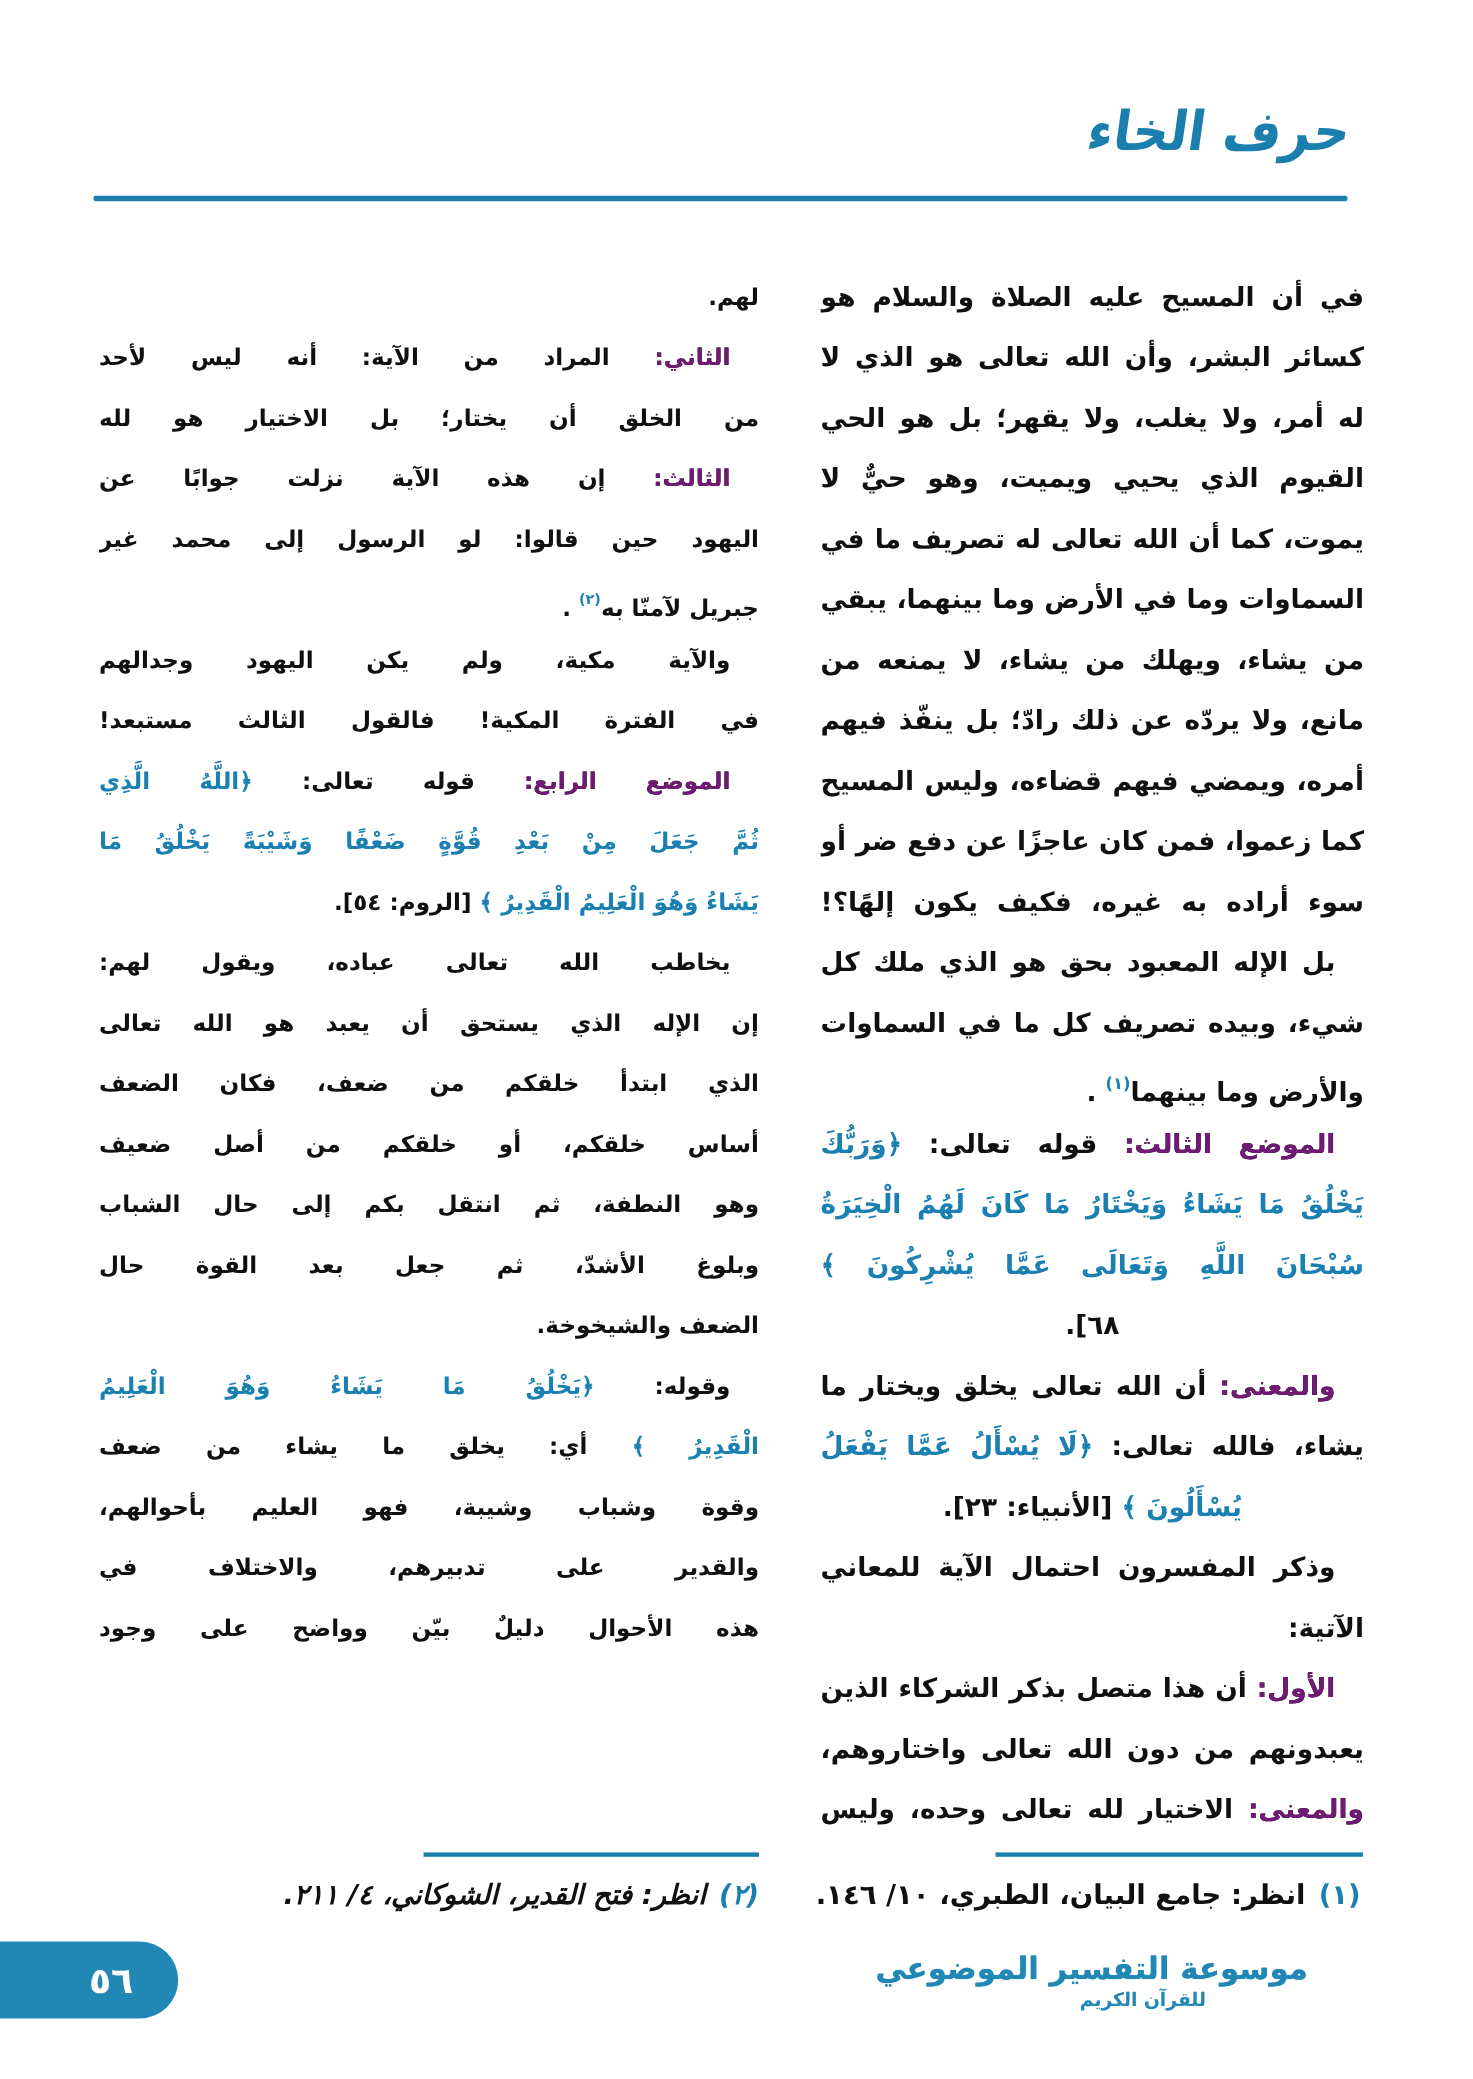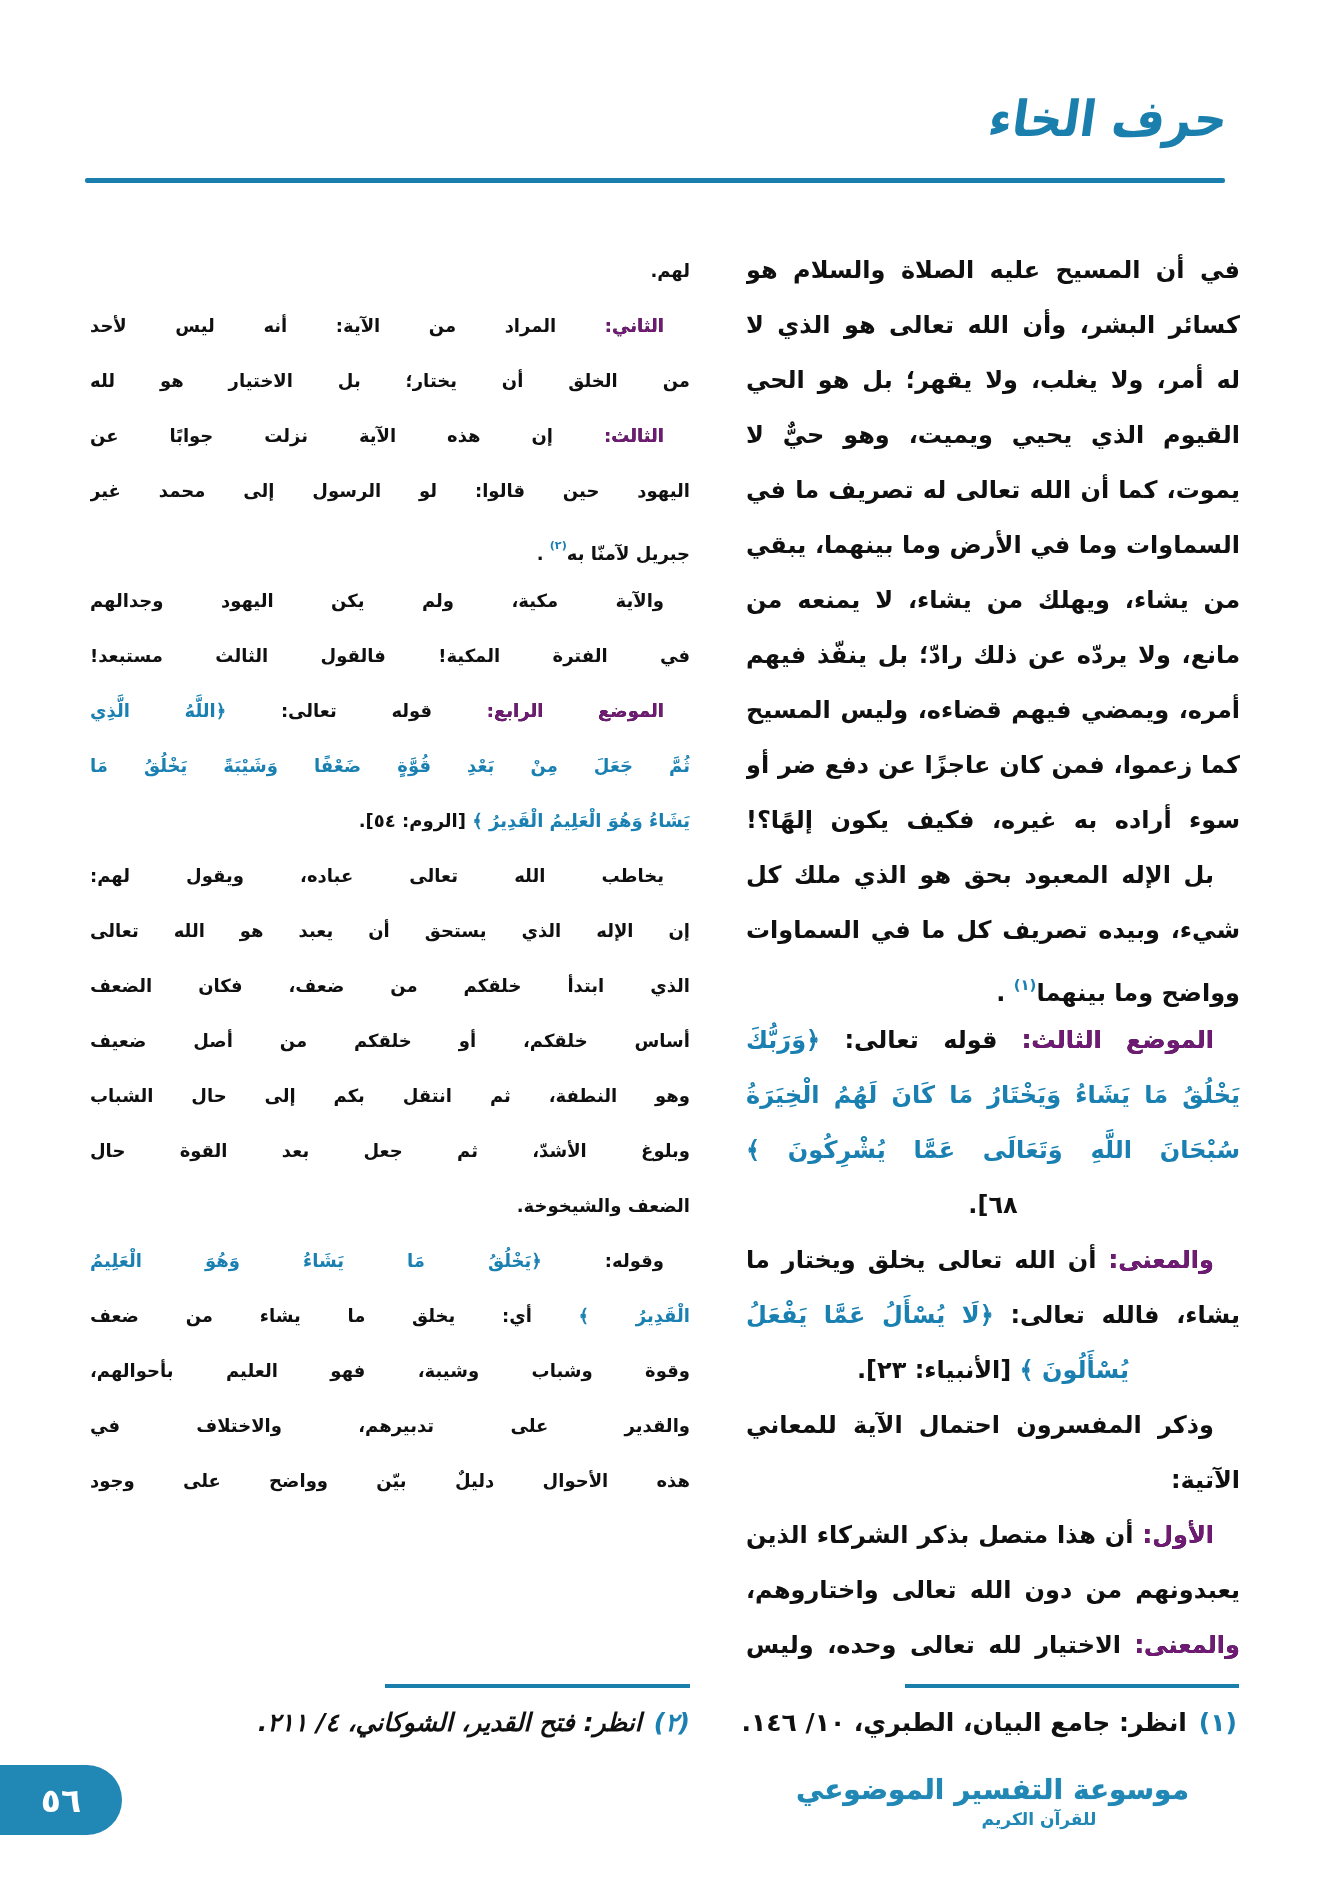--- a/index.html
+++ b/index.html
@@ -15,21 +15,21 @@
     transform:skewX(-8deg) scaleY(1.08); transform-origin:right bottom;
     letter-spacing:-1px; white-space:nowrap;
   }
   .header-rule{
     position:absolute; top:178px; left:85px; width:1140px; height:5px;
     background:var(--teal); border-radius:2px;
   }
   
   .col{position:absolute; top:243px; line-height:55px;}
   .col-right{right:99px; width:494px; font-size:24px;}
-  .col-left{right:649px; width:600px; font-size:18px;}
+  .col-left{right:649px; width:600px; font-size:21px;}
   .line{height:55px; overflow:hidden; font-weight:bold; white-space:normal;}
   .line.just{text-align:justify; text-align-last:justify;}
   .line.alignr{text-align:right;}
   .line.alignl{text-align:center;}
   .line.ind{padding-right:26px;}
   .seg-t,.seg-r{color:#101010;}
   .seg-b{color:#701a75; text-shadow:0 0 .6px #000;}
   .seg-q{color:var(--teal-q);}
   .seg-m{color:var(--teal-q); font-size:.62em; vertical-align:11px; font-weight:bold;}
   
@@ -46,21 +46,21 @@
   
   .logo{
     position:absolute; top:1774px; right:150px; width:300px;
     text-align:center; color:var(--pill); line-height:1.15;
   }
   .logo-line1{font-size:28px; font-weight:bold; text-shadow:0 0 .8px var(--pill); white-space:nowrap;}
   .logo-line2{font-size:17px; font-weight:bold; margin-top:4px;}
   .page-pill{
     position:absolute; top:1765px; left:0; width:122px; height:70px;
     background:var(--pill); border-radius:0 36px 36px 0;
-    display:flex; align-items:center; justify-content:center;
+    display:flex; align-items:center; justify-content:center;padding-left:40px;
   }
   .page-pill span{color:#ffffff; font-size:33px; font-weight:bold; letter-spacing:6px;}
 </style>
 </head>
 <body>
 
 <div class="page" style="--teal: #1b7fad; --teal-q: #1a80b2; --pill: #2187b5;">
 
   <div class="chapter-title">حرف الخاء</div>
   <div class="header-rule"></div>
@@ -72,21 +72,21 @@
       <div class="line just"><span class="seg-t">القيوم الذي يحيي ويميت، وهو حيٌّ لا</span></div>
       <div class="line just"><span class="seg-t">يموت، كما أن الله تعالى له تصريف ما في</span></div>
       <div class="line just"><span class="seg-t">السماوات وما في الأرض وما بينهما، يبقي</span></div>
       <div class="line just"><span class="seg-t">من يشاء، ويهلك من يشاء، لا يمنعه من ذلك</span></div>
       <div class="line just"><span class="seg-t">مانع، ولا يردّه عن ذلك رادّ؛ بل ينفّذ فيهم</span></div>
       <div class="line just"><span class="seg-t">أمره، ويمضي فيهم قضاءه، وليس المسيح</span></div>
       <div class="line just"><span class="seg-t">كما زعموا، فمن كان عاجزًا عن دفع ضر أو</span></div>
       <div class="line just"><span class="seg-t">سوء أراده به غيره، فكيف يكون إلهًا؟!</span></div>
       <div class="line just ind"><span class="seg-t">بل الإله المعبود بحق هو الذي ملك كل</span></div>
       <div class="line just"><span class="seg-t">شيء، وبيده تصريف كل ما في السماوات</span></div>
-      <div class="line alignr"><span class="seg-t">وواضح وما بينهما</span><span class="seg-m">(١)</span><span class="seg-t"> .</span></div>
+      <div class="line alignr"><span class="seg-t">والأرض وما بينهما</span><span class="seg-m">(١)</span><span class="seg-t"> .</span></div>
       <div class="line just ind"><span class="seg-b">الموضع الثالث: </span><span class="seg-t">قوله تعالى: </span><span class="seg-q">﴿وَرَبُّكَ</span></div>
       <div class="line just"><span class="seg-q">يَخْلُقُ مَا يَشَاءُ وَيَخْتَارُ مَا كَانَ لَهُمُ الْخِيَرَةُ</span></div>
       <div class="line just"><span class="seg-q">سُبْحَانَ اللَّهِ وَتَعَالَى عَمَّا يُشْرِكُونَ ﴾ </span></div>
       <div class="line alignl"><span class="seg-r">٦٨].</span></div>
       <div class="line just ind"><span class="seg-b">والمعنى: </span><span class="seg-t">أن الله تعالى يخلق ويختار ما</span></div>
       <div class="line just"><span class="seg-t">يشاء، فالله تعالى: </span><span class="seg-q">﴿لَا يُسْأَلُ عَمَّا يَفْعَلُ وَهُمْ</span></div>
       <div class="line alignl"><span class="seg-q">يُسْأَلُونَ ﴾ </span><span class="seg-r">[الأنبياء: ٢٣].</span></div>
       <div class="line just ind"><span class="seg-t">وذكر المفسرون احتمال الآية للمعاني</span></div>
       <div class="line alignr"><span class="seg-t">الآتية:</span></div>
       <div class="line just ind"><span class="seg-b">الأول: </span><span class="seg-t">أن هذا متصل بذكر الشركاء الذين</span></div>

